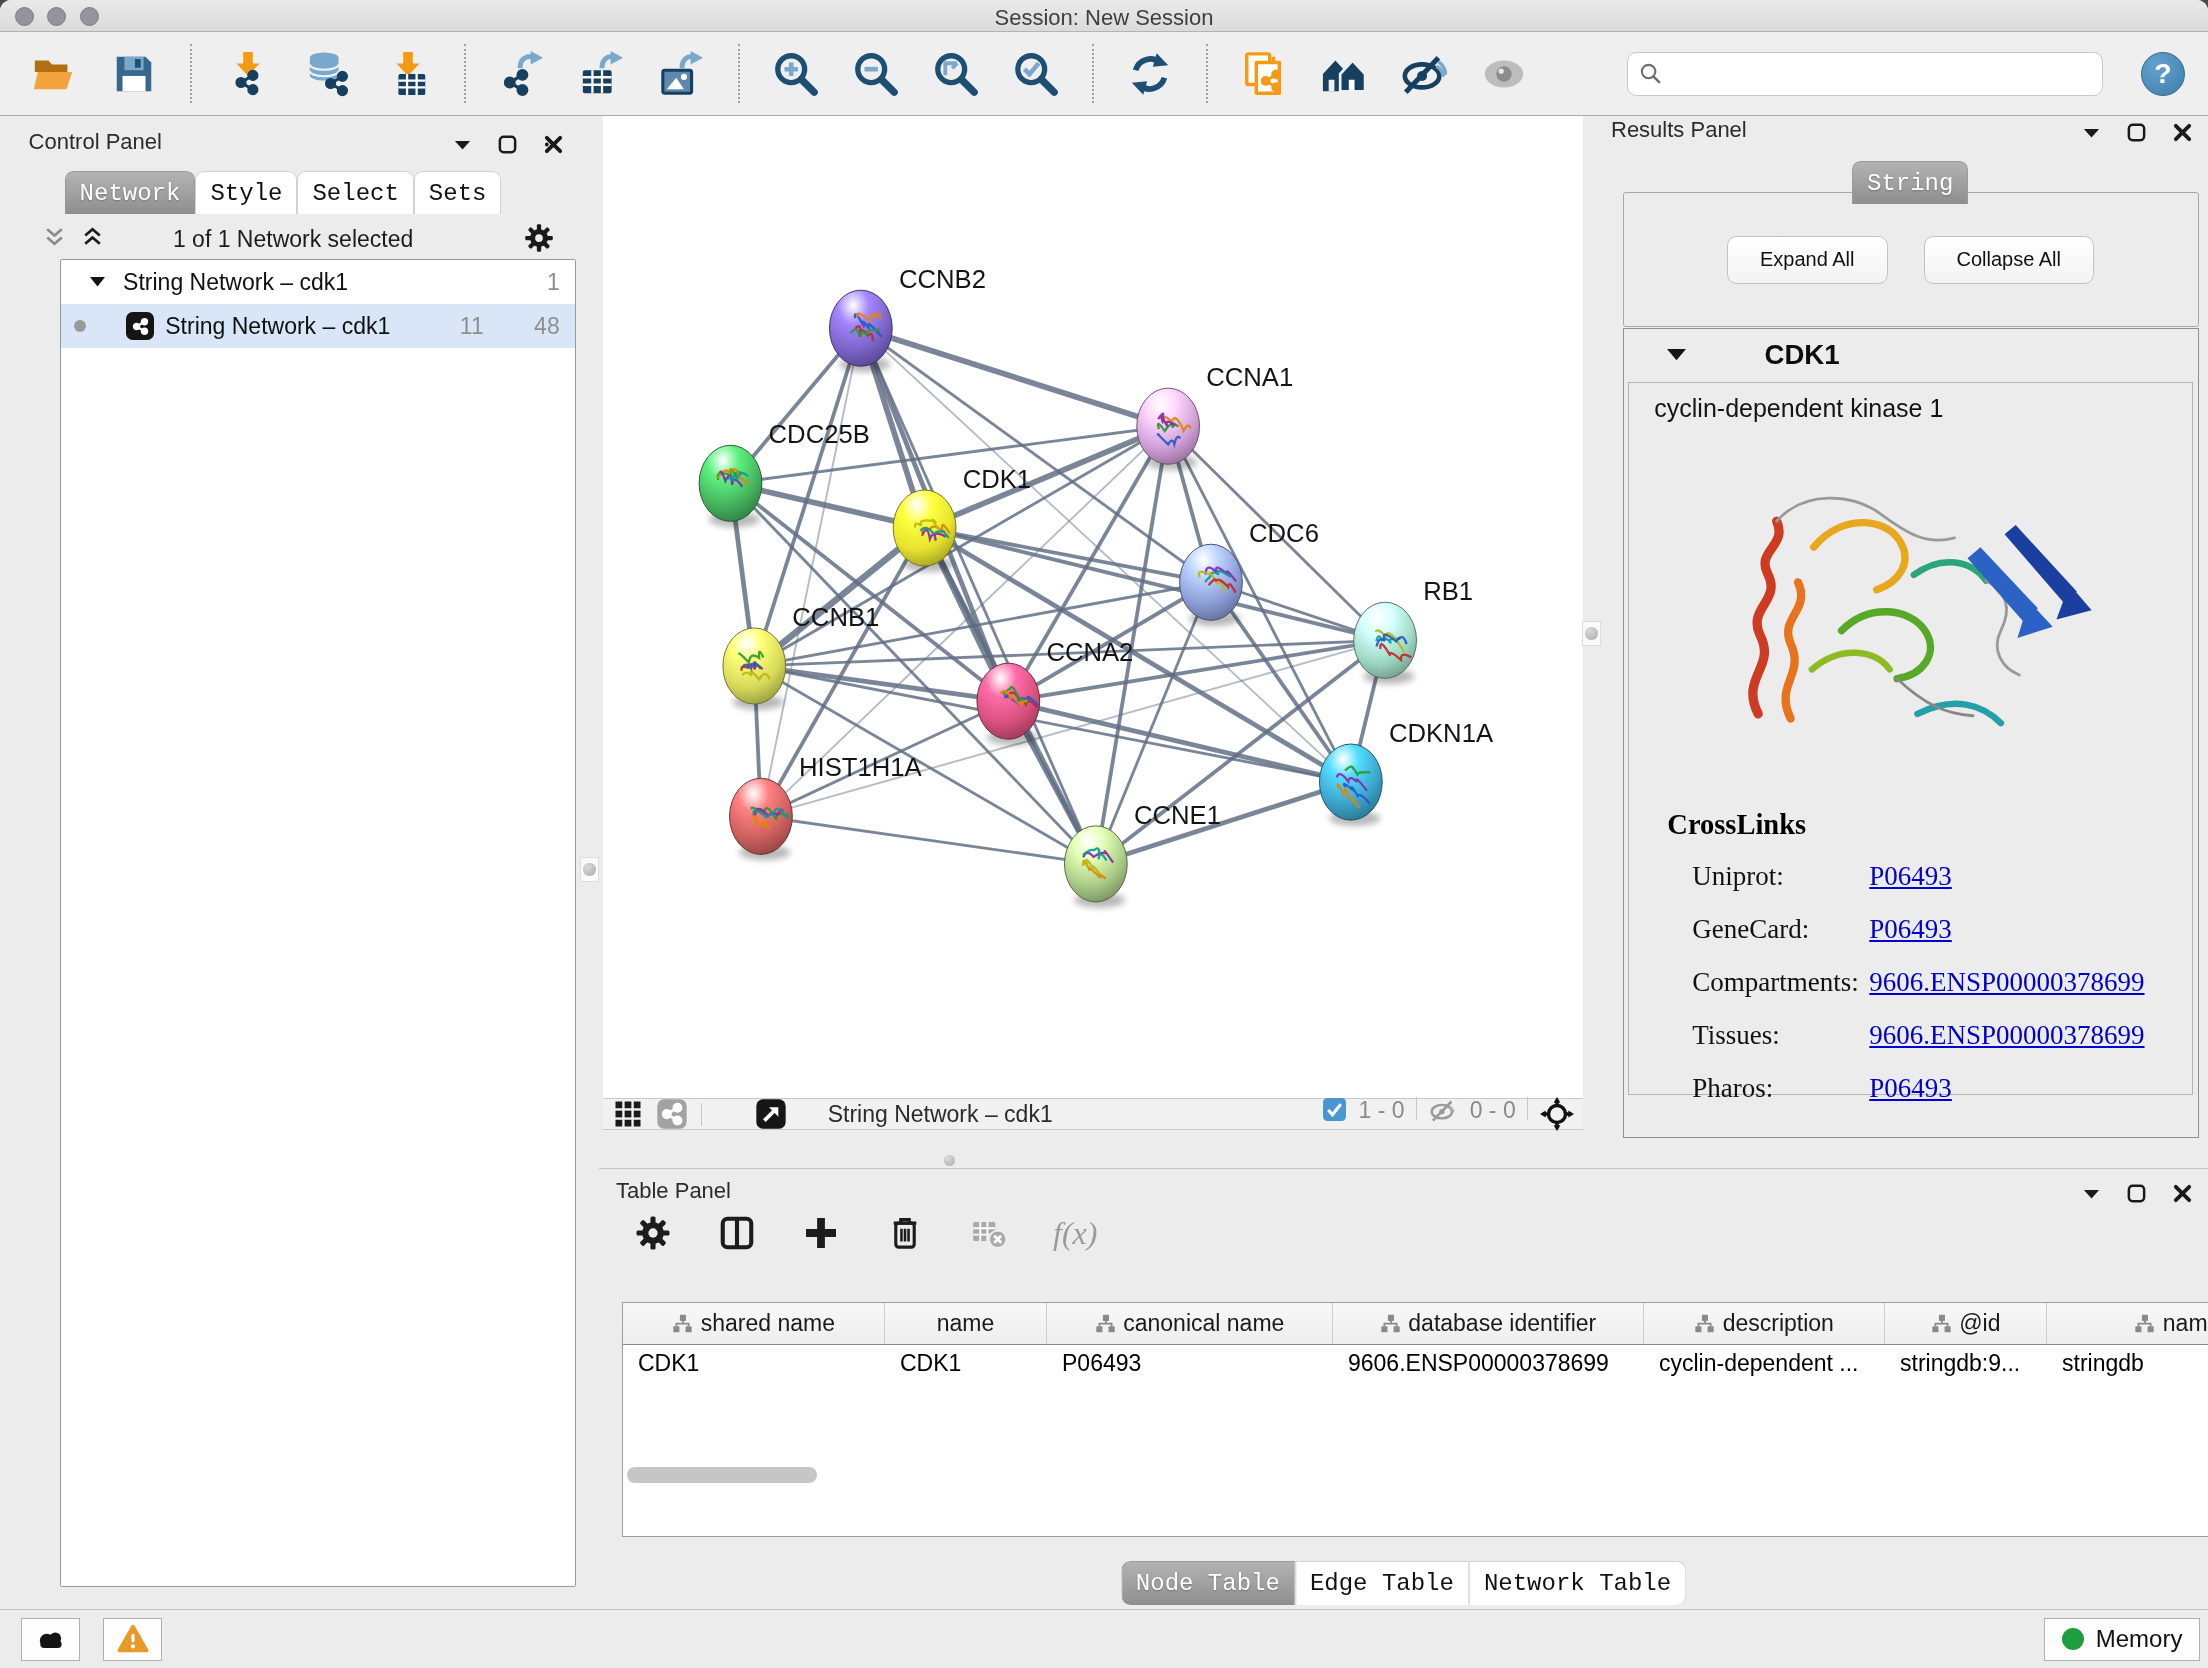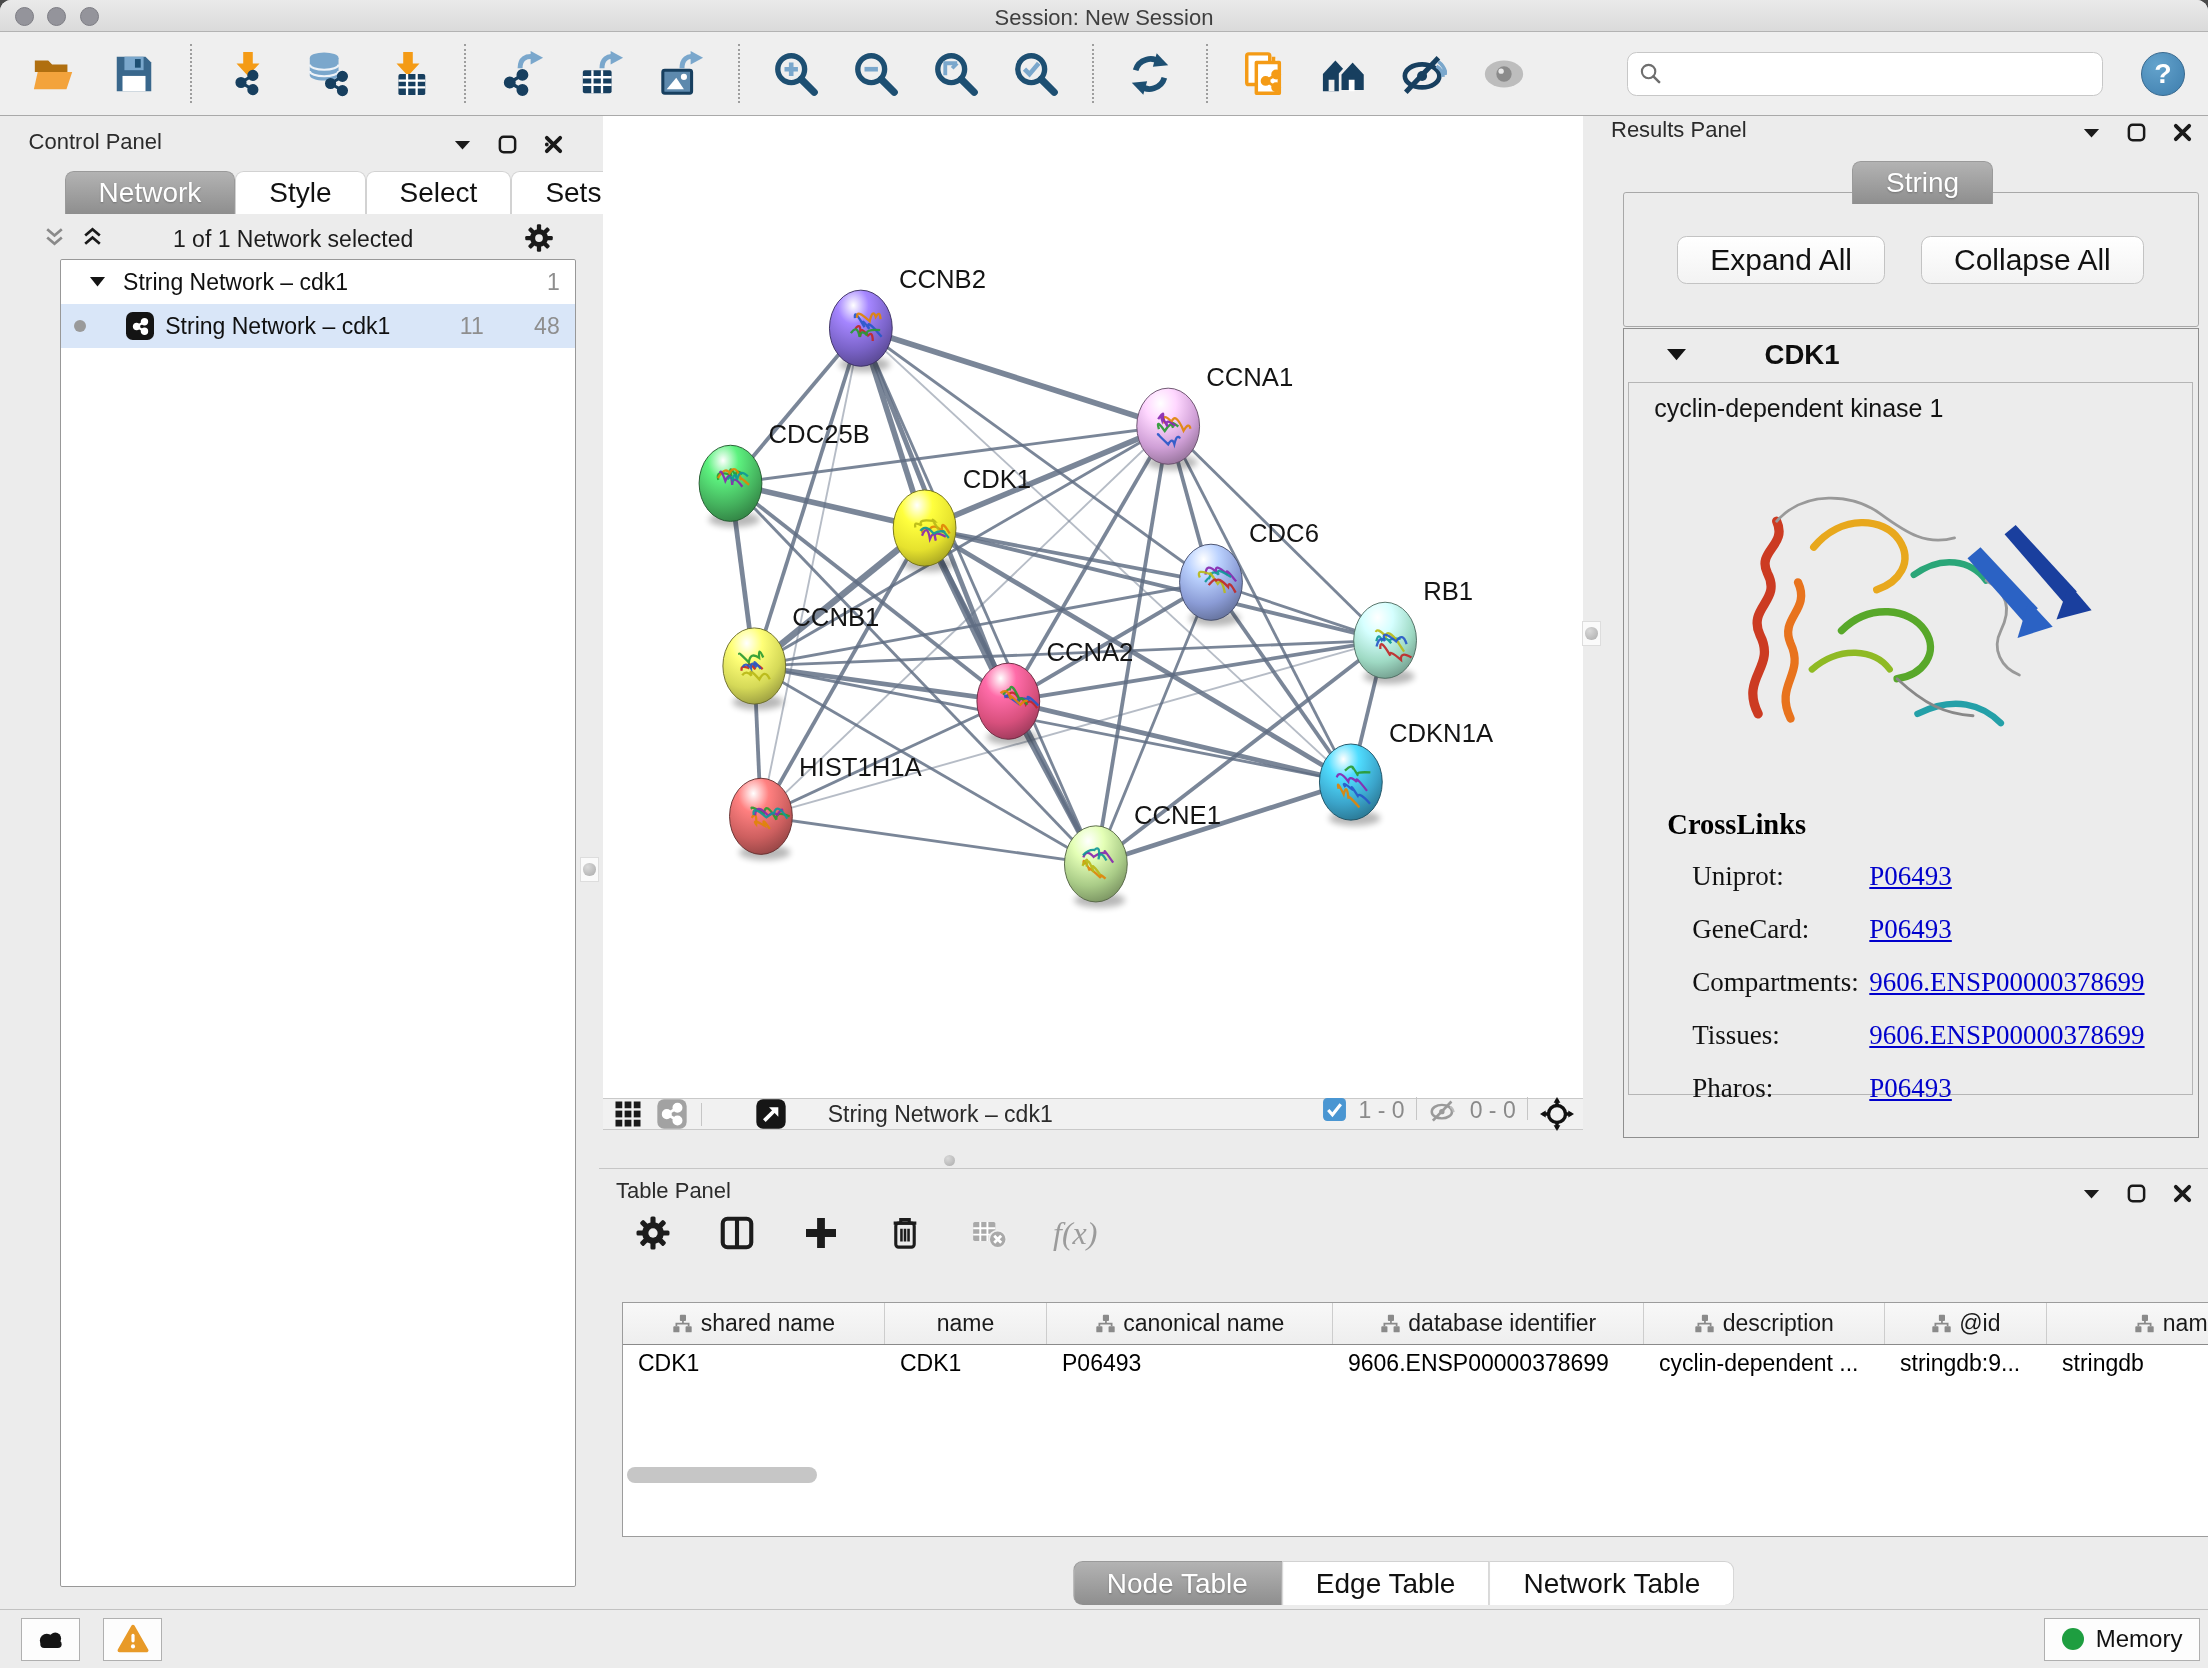--- a/index.html
+++ b/index.html
@@ -32,22 +32,22 @@
   
   .panel-title { font-size:22px; color:#2b2b2b; }
   .ph-icons { position:absolute; right:15px; top:0; height:34px; display:flex; align-items:center; gap:25px; }
   .ph-icons svg { display:block; }
 
   
   .control-panel { position:absolute; left:7.6px; top:116px; width:571px; height:1493px; }
   .cp-header { position:absolute; left:0; right:0; top:11.4px; height:34px; }
   .cp-header .panel-title { position:absolute; left:21px; top:1.9px; }
   .tabs-row { display:flex; }
-  .tab { height:43px; display:flex; align-items:center; justify-content:center; font-size:28px;
-    background:#fff; border:1px solid #d2d2d2; border-bottom:none; border-radius:8.6px 8.6px 0 0; color:#111; padding:0 33px; }
+  .tab { height:43px; display:flex; align-items:center; justify-content:center; font-size:24px;
+    background:#fff; border:1px solid #d2d2d2; border-bottom:none; border-radius:8.6px 8.6px 0 0; color:#111; padding:0 14px;font-family:Liberation Mono, monospace; }
   .tab.sel { background:linear-gradient(#b3b3b3,#8e8e8e); color:#fff; text-shadow:0 1px 1.9px rgba(0,0,0,.25); border-color:#9a9a9a; }
   #cp-tabs { position:absolute; left:57px; top:55px; }
   .cp-subheader { position:absolute; left:0; right:0; top:105px; height:36px; }
   .cp-subheader .chev { position:absolute; top:3.8px; }
   .cp-status { position:absolute; left:0; right:0; top:4.8px; text-align:center; font-size:23px; color:#1c1c1c; }
   .cp-gear { position:absolute; right:25px; top:1.9px; }
   .cp-tree { position:absolute; left:52px; right:2.9px; top:143px; height:1328px; background:#fff;
     border:1.9px solid #989898; border-radius:1.9px; }
   .tree-row { position:relative; height:44px; display:flex; align-items:center; font-size:23px; color:#101010; }
   .tree-row .count { position:absolute; color:#8e8e8e; }
@@ -73,21 +73,21 @@
   .split-h { position:absolute; background:#fafafa; border:1px solid #ddd; display:flex; align-items:center; justify-content:center; }
   .split-h i { display:block; border-radius:50%; background:radial-gradient(circle at 35% 30%, #d9d9d9, #ababab); }
 
   
   .results-panel { position:absolute; left:1594px; top:104px; width:614px; height:1049px; }
   .rp-header { position:absolute; left:0; right:0; top:11.4px; height:34px; }
   .rp-header .panel-title { position:absolute; left:17px; top:1.9px; }
   .rp-tab { position:absolute; left:258px; top:57px; z-index:2; }
   .rp-box1 { position:absolute; left:28.5px; top:88px; width:576px; height:135px; border:1.9px solid #a8a8a8;
     background:#ececec; display:flex; align-items:center; justify-content:center; gap:36px; border-radius:2.9px; }
-  .rp-btn { height:48px; padding:0 32px; font-size:30px; font-family:inherit; color:#111;
+  .rp-btn { height:48px; padding:0 32px; font-size:20px; font-family:inherit; color:#111;
     background:linear-gradient(#ffffff,#f3f3f3); border:1px solid #c3c3c3; border-radius:9.5px; }
   .rp-box2 { position:absolute; left:28.5px; top:224px; width:576px; height:810px; border:1.9px solid #8f8f8f;
     background:#ececec; }
   .rp-entry-head { position:absolute; left:0; right:0; top:0; height:51px; }
   .rp-entry-head .tri { position:absolute; left:42px; top:19px; }
   .rp-entry-name { position:absolute; left:141px; top:9.5px; font-size:27.6px; font-weight:bold; color:#0d0d0d; }
   .rp-body { position:absolute; left:4.8px; right:4.8px; top:53px; height:713px; border:1.9px solid #b5b5b5; background:#ececec; }
   .rp-desc { position:absolute; left:25px; top:11.4px; font-size:25px; color:#141414; }
   .rp-protein { position:absolute; left:50%; transform:translateX(-50%); top:53px; }
   .rp-xl-title { position:absolute; left:38px; top:426px; font-family:"Liberation Serif", serif;

